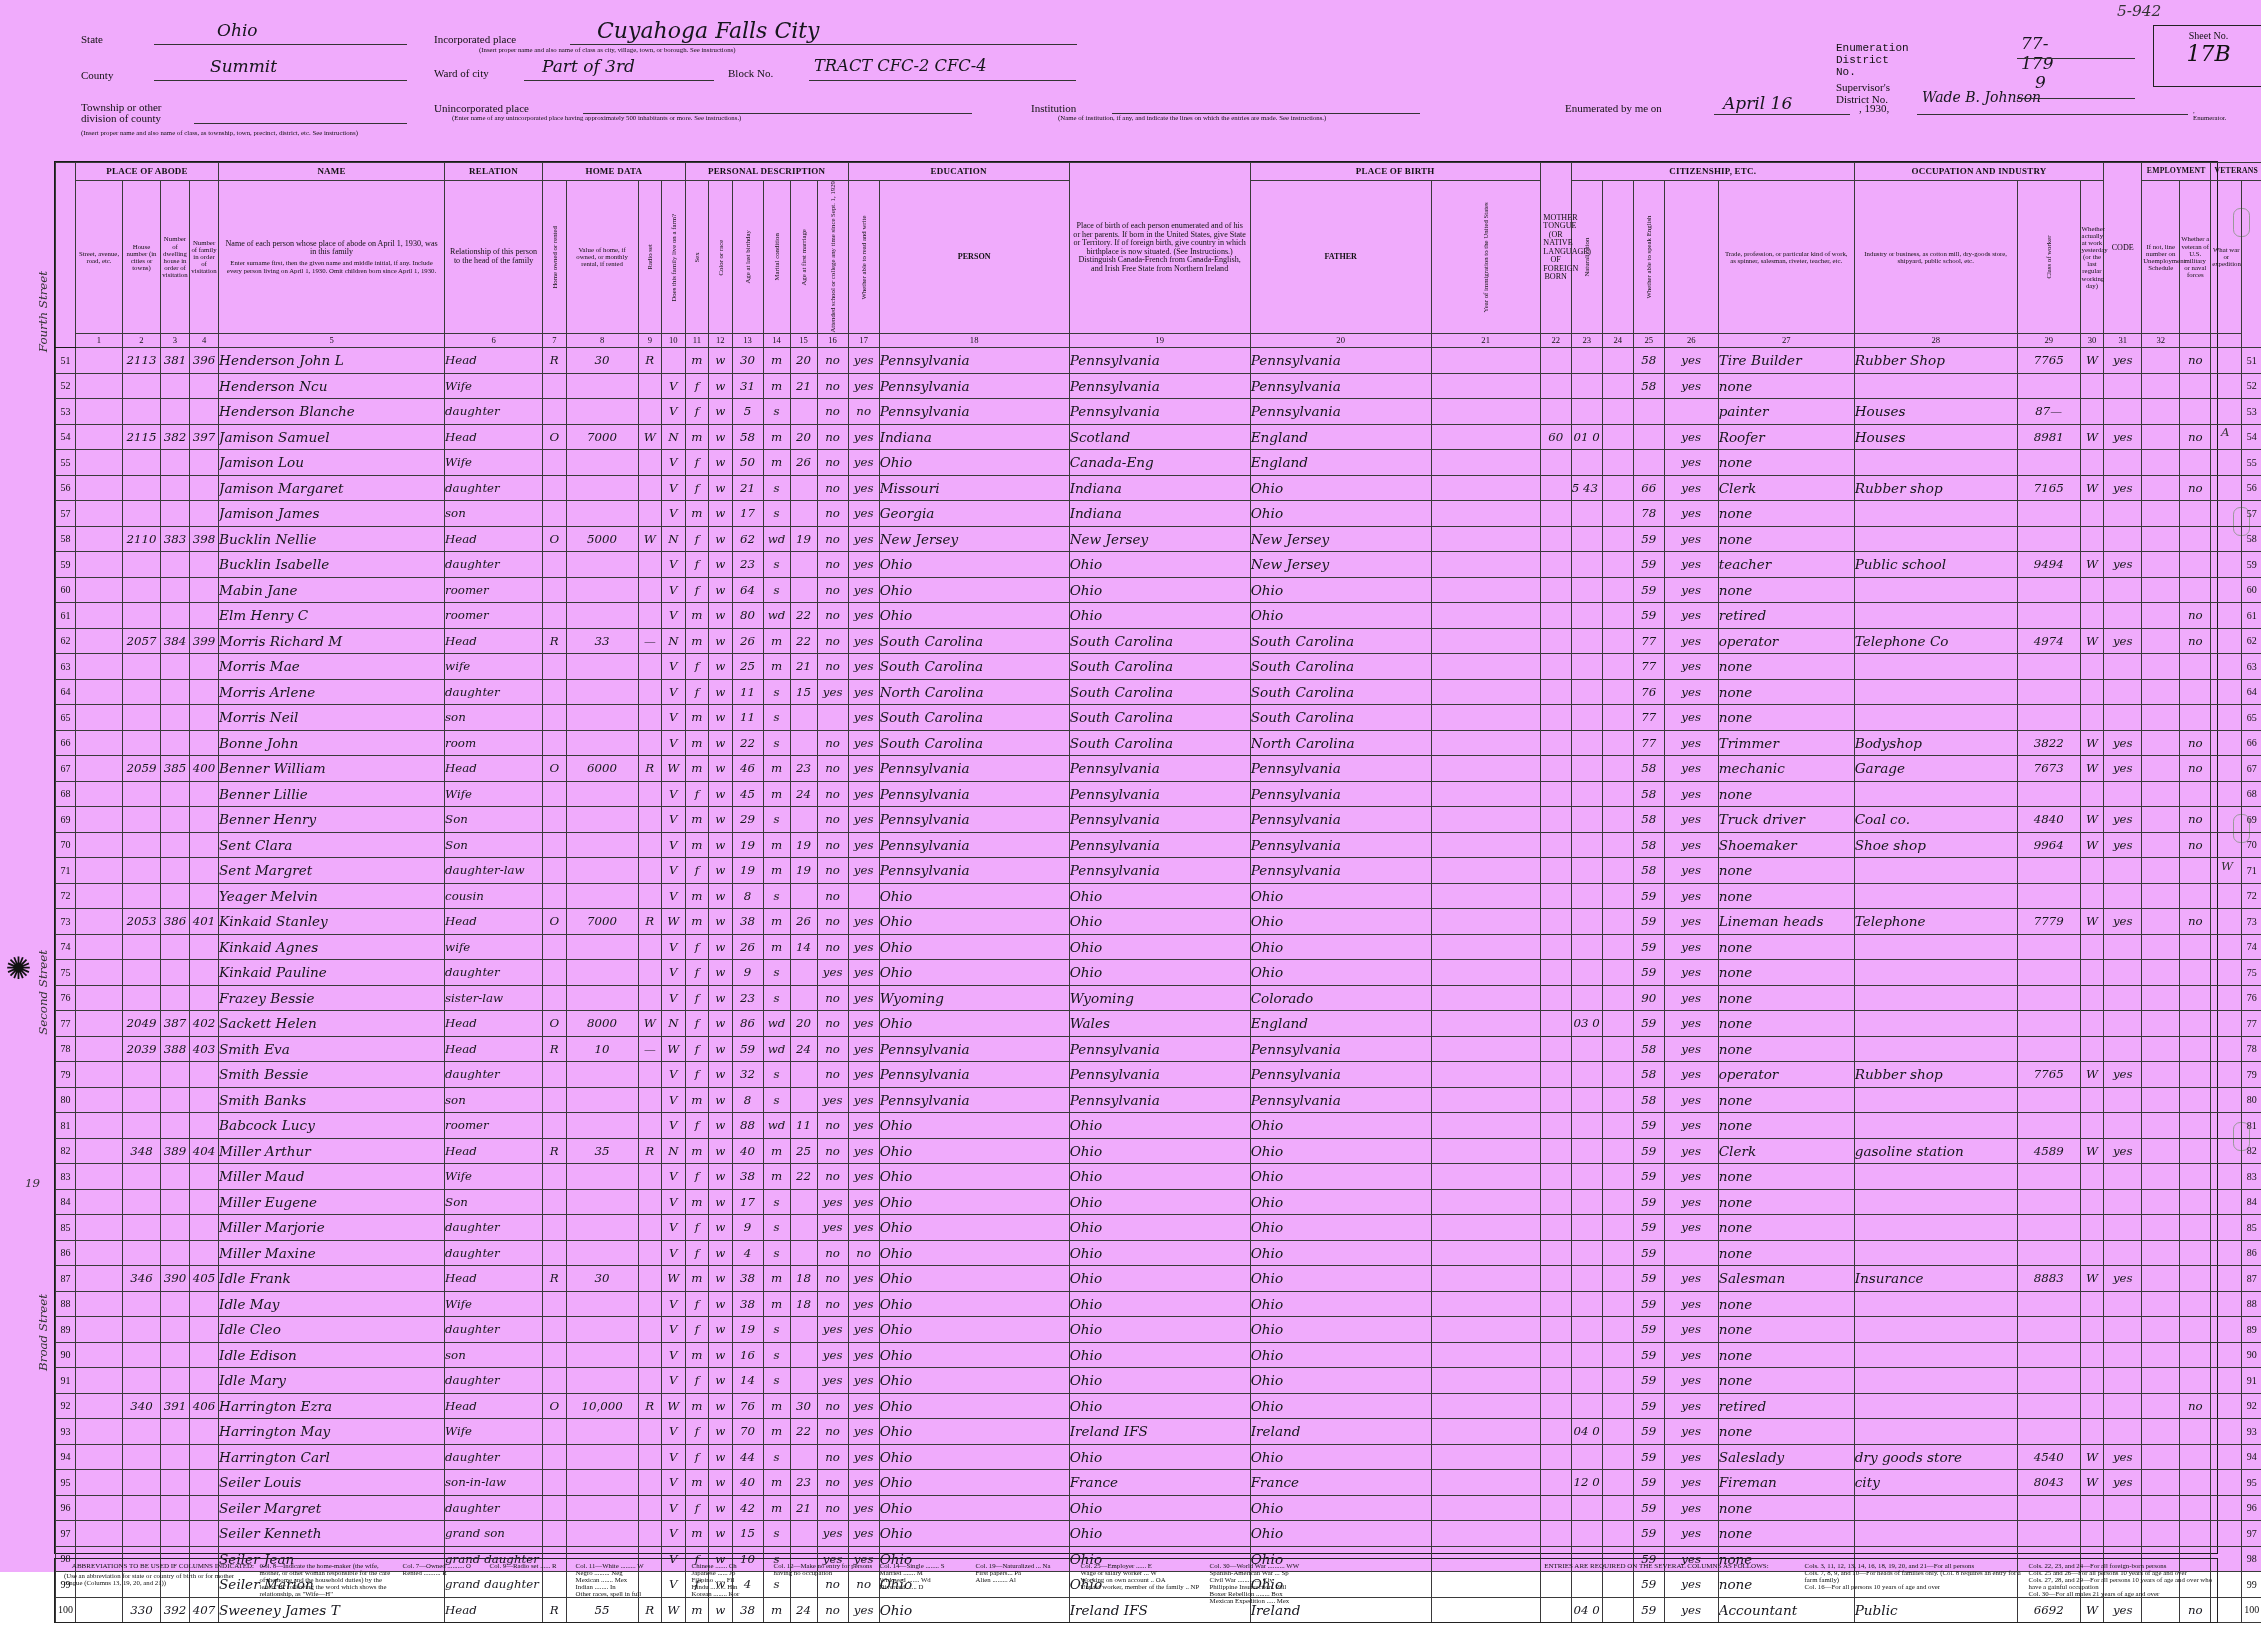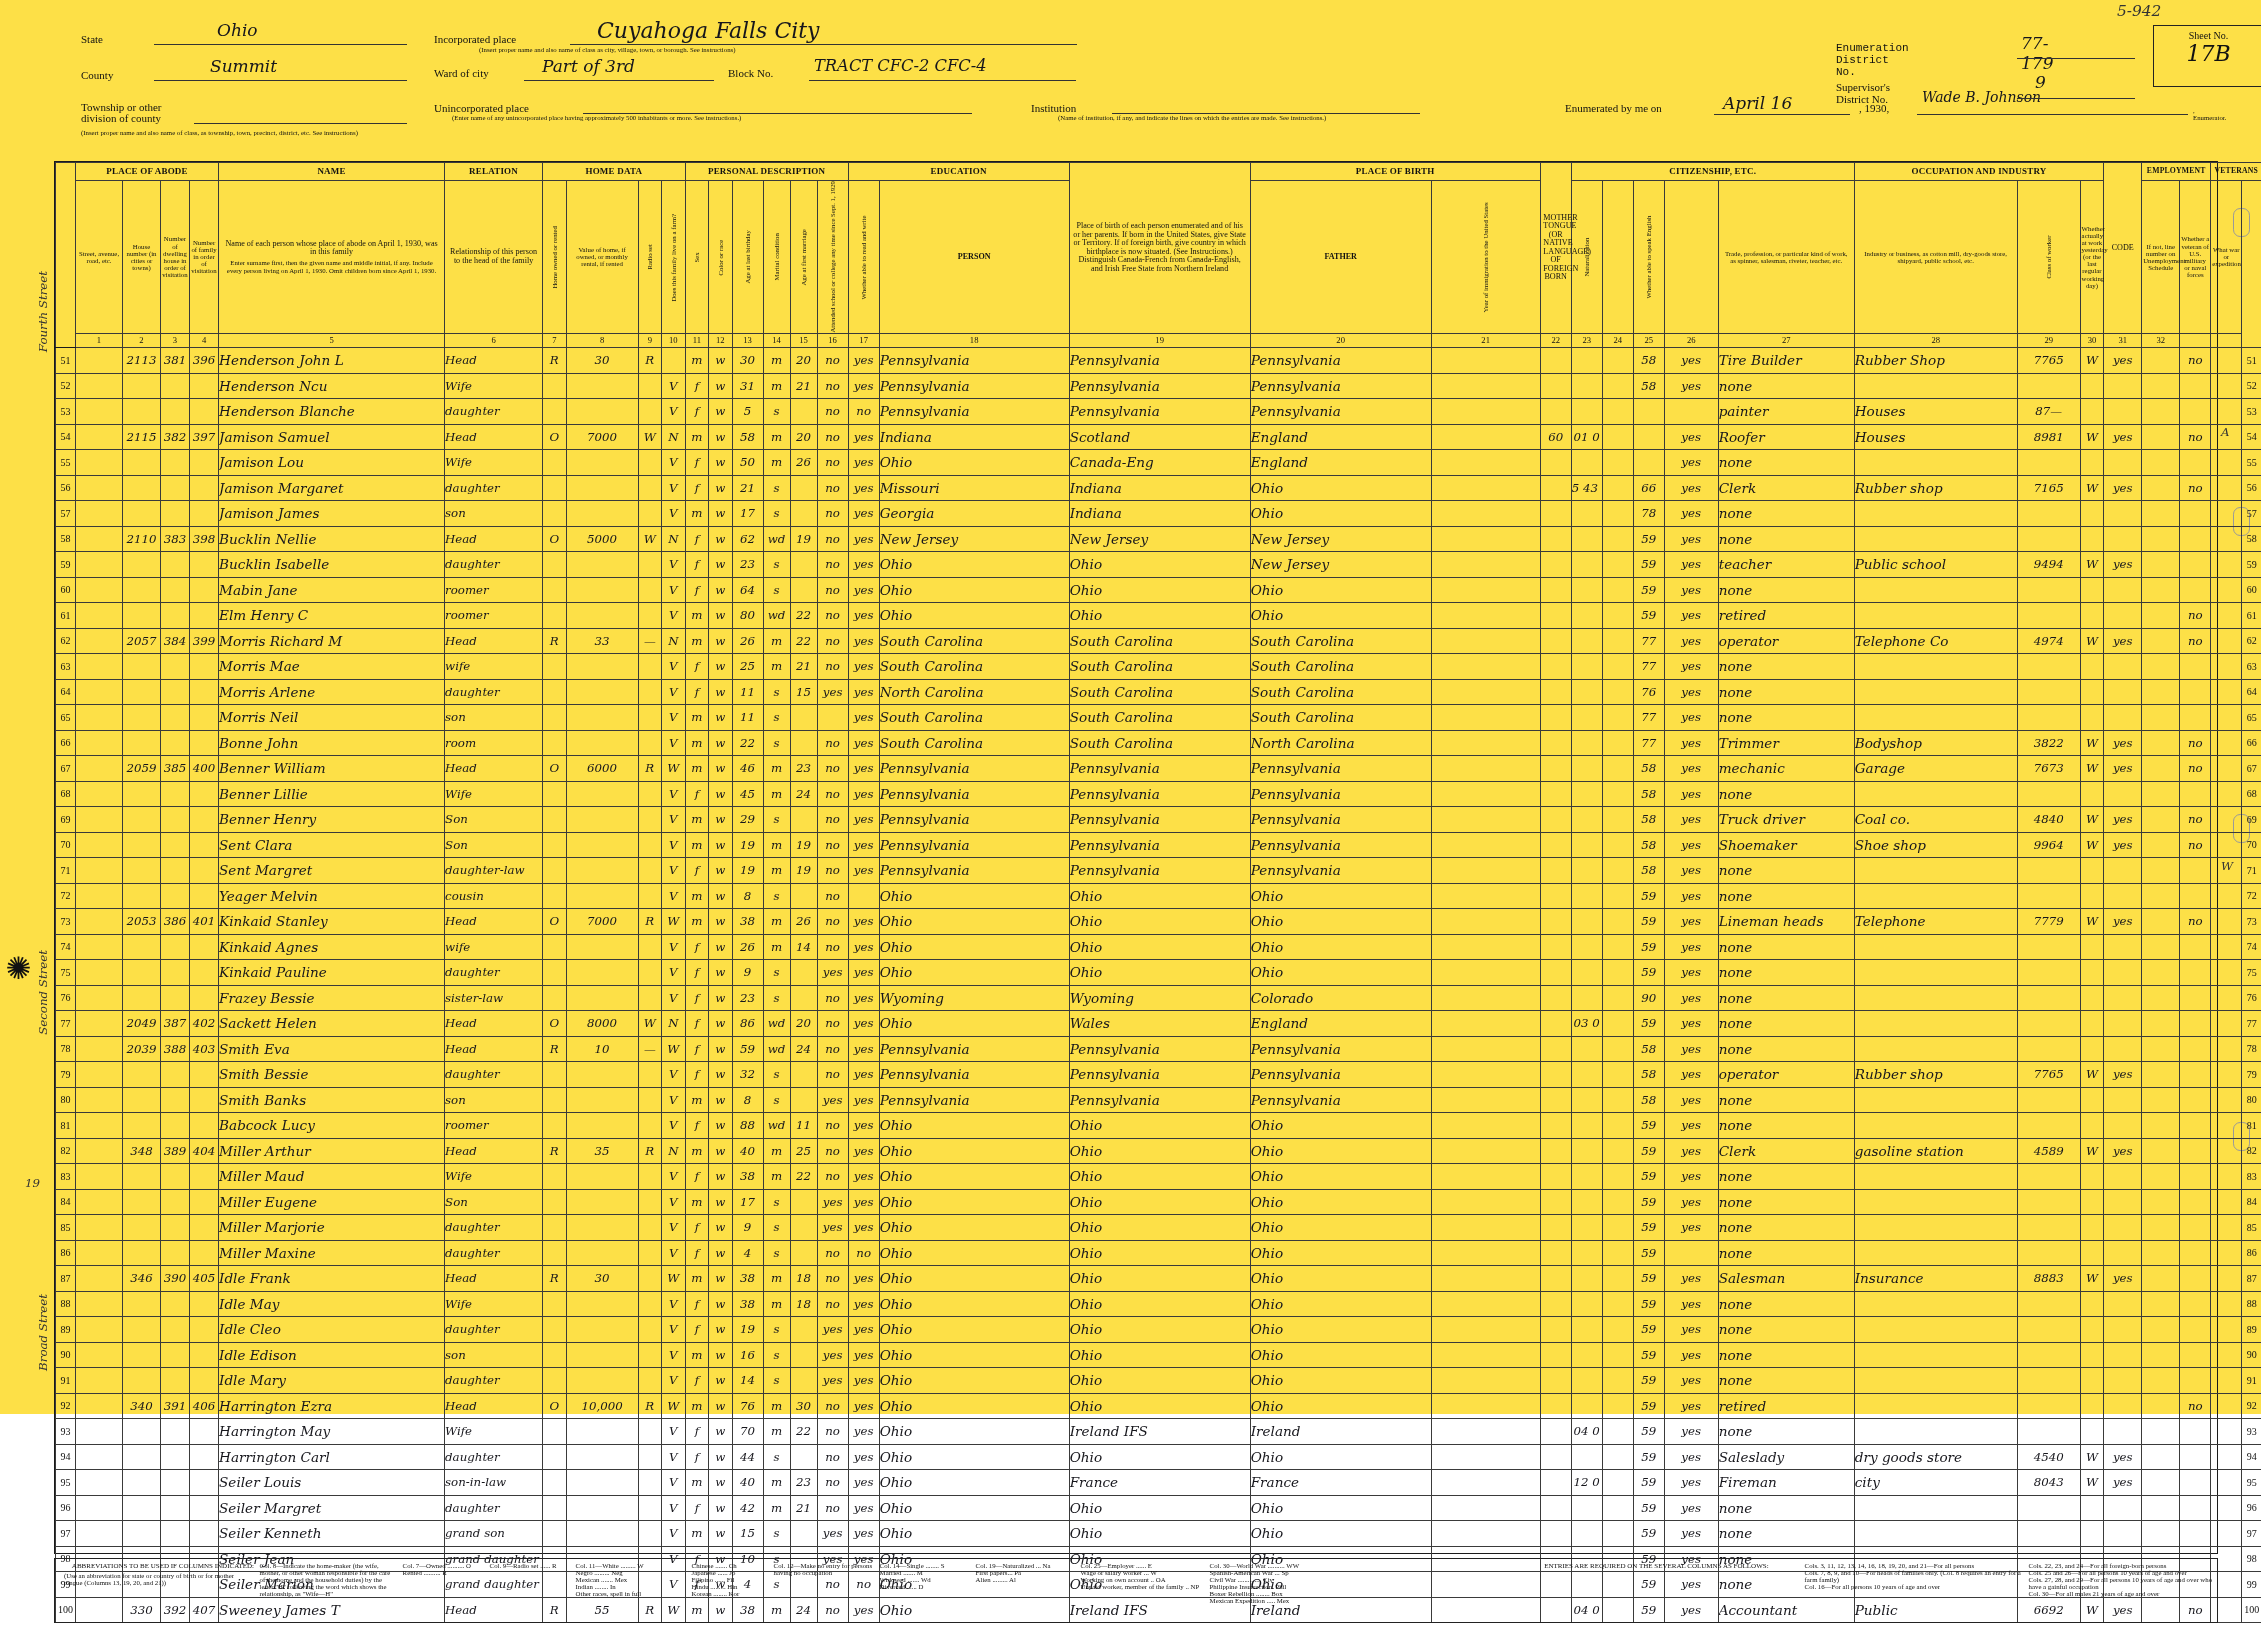--- a/index.html
+++ b/index.html
@@ -1,17 +1,17 @@
 <!DOCTYPE html>
 <html style="font-size:14.5px"><head>
 <meta charset="utf-8">
 <style>
   html,body{margin:0;padding:0;background:#ffffff;}
   body{width:2262px;height:1630px;font-family:"Liberation Serif",serif;color:#111;overflow:hidden;}
-  #sheet{position:relative;width:2262px;height:1414px;background:#fde047;}
+  #sheet{position:relative;width:2262px;height:1572px;background:#f0abfc;}
 
   
   .abs{position:absolute;}
   .tiny{font-size:8.1px;line-height:1.05;}
   .xtiny{font-size:6.8px;line-height:1.05;}
   .bold{font-weight:bold;}
 
   
   #header{position:absolute;left:54px;top:12.7px;width:2162px;height:145px;}
   .hdr-label{font-size:11px;}

